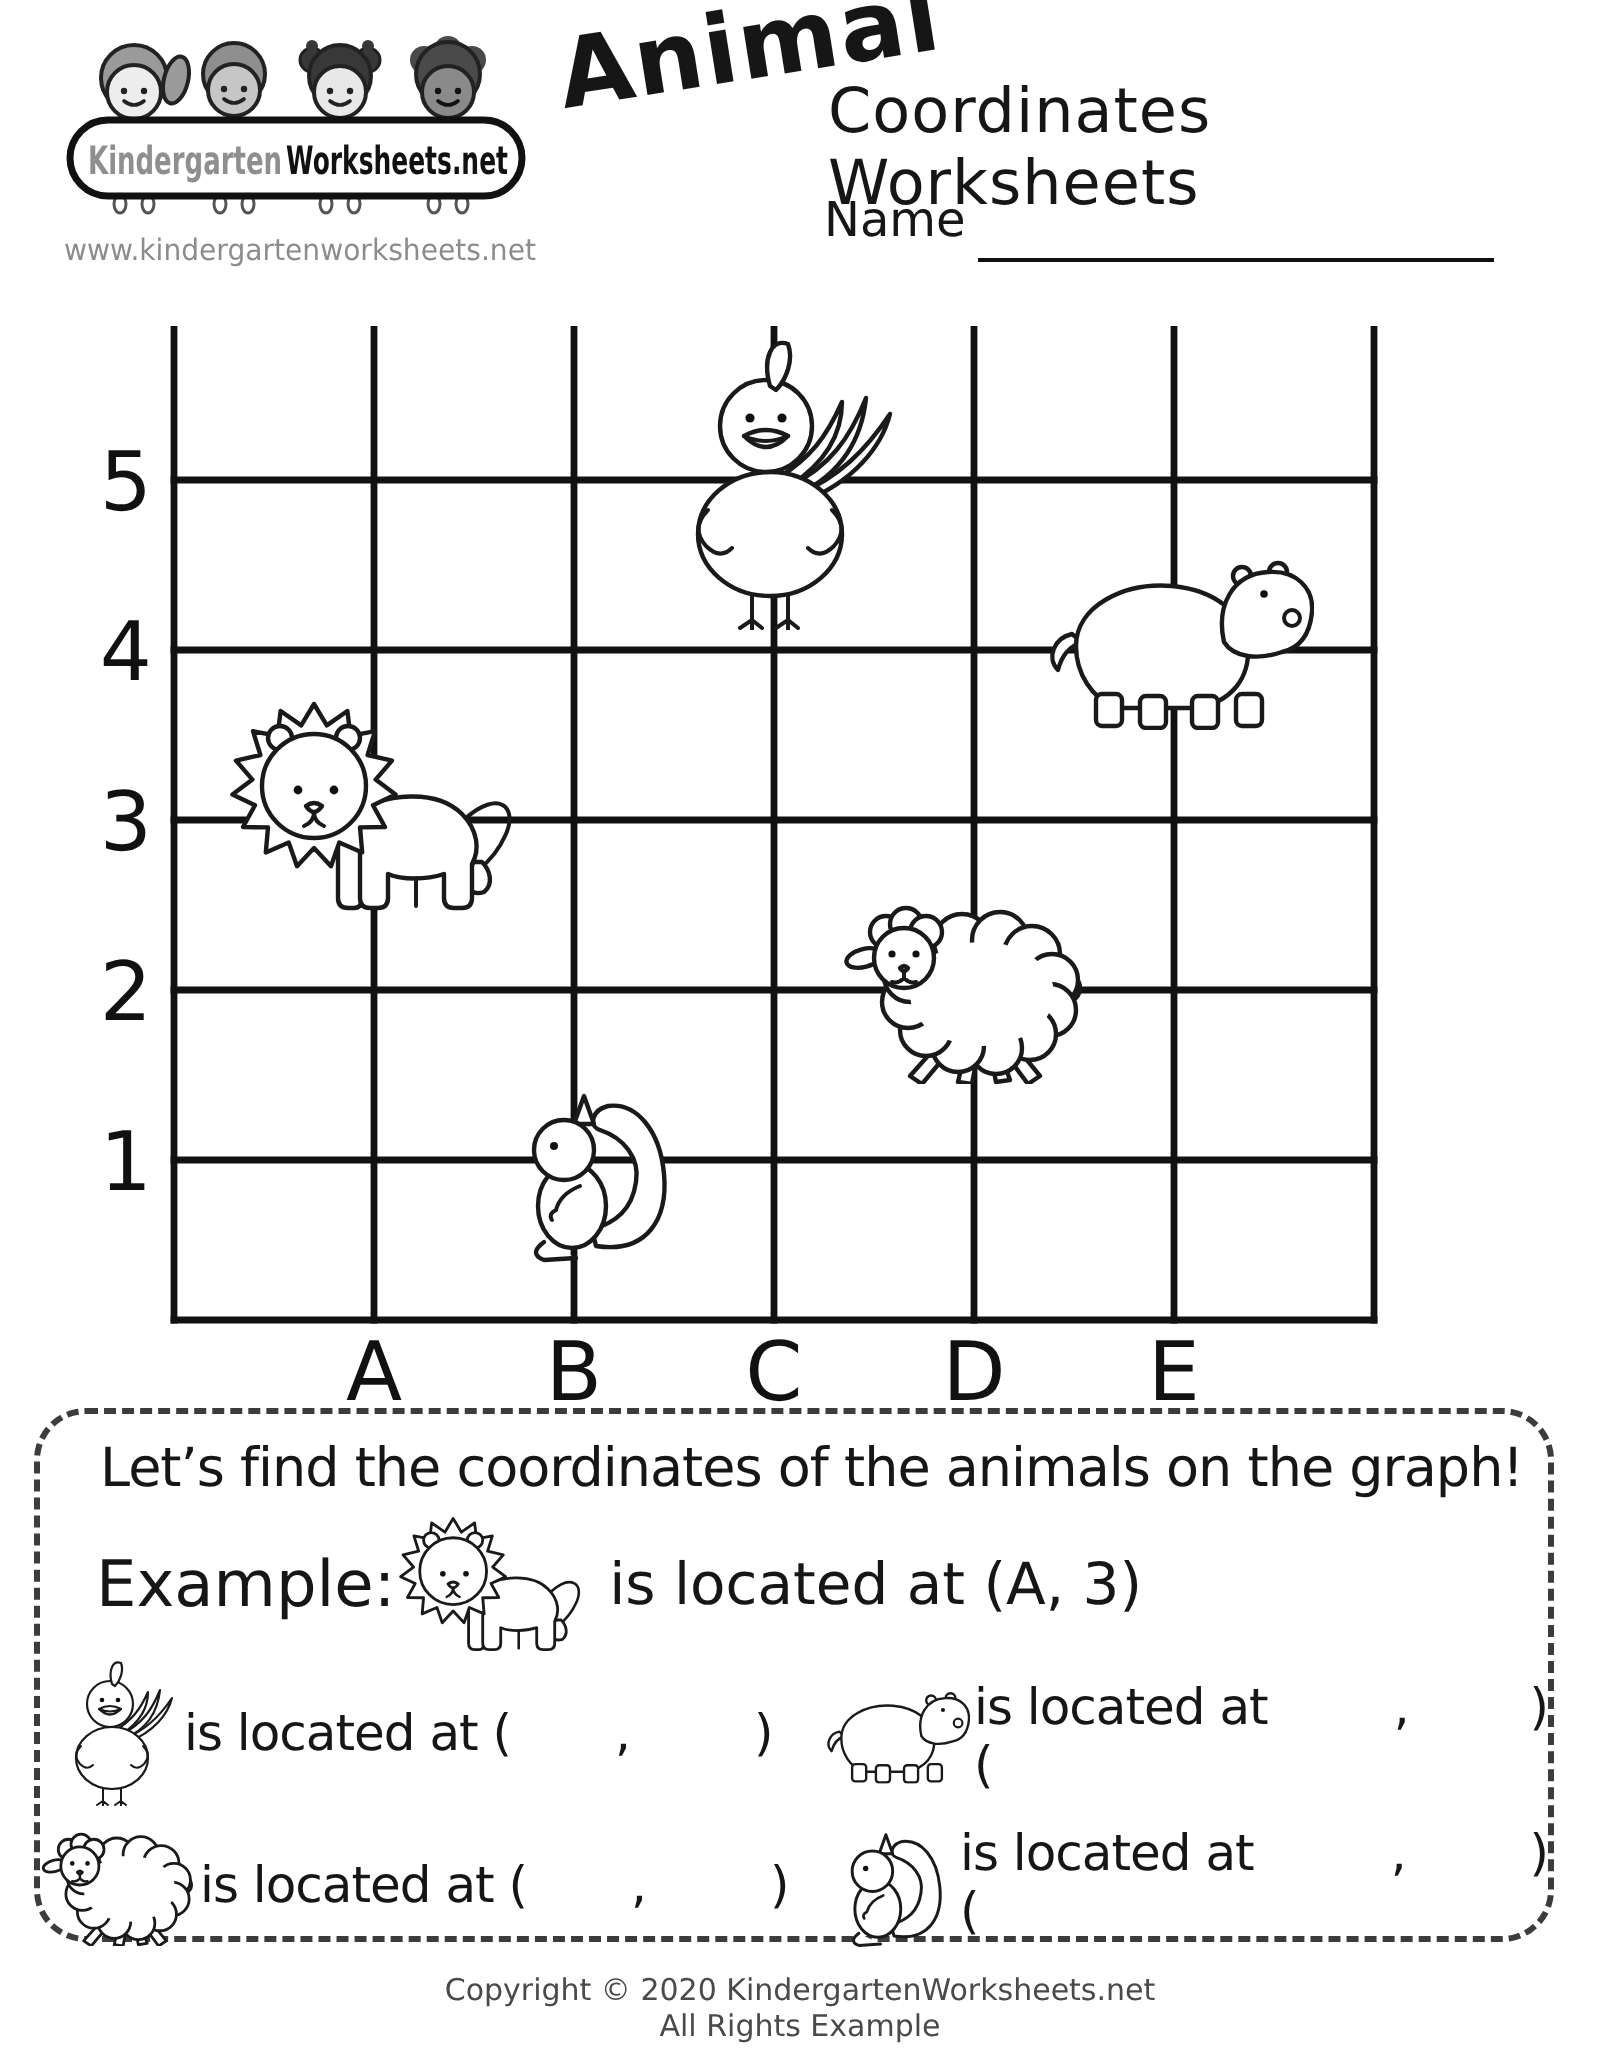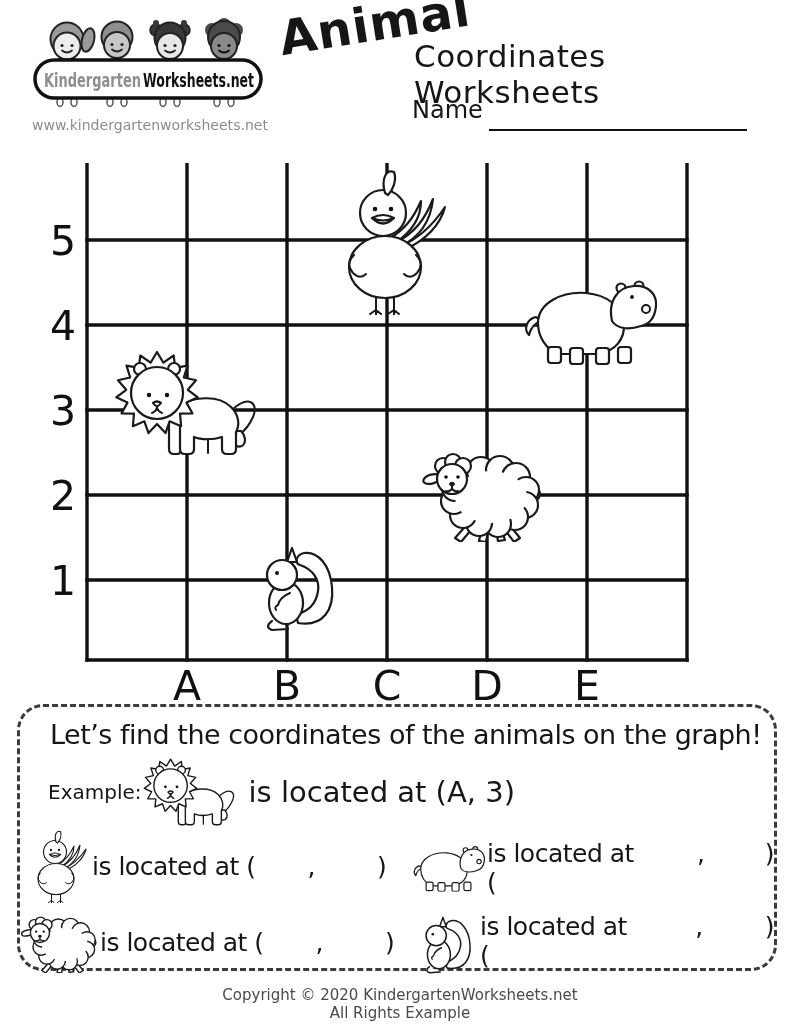--- a/index.html
+++ b/index.html
@@ -23,21 +23,21 @@
   .gridline{stroke:#111;stroke-width:3.4;}
   .gridlabel{font-family:"DejaVu Sans",sans-serif;font-size:41px;fill:#111;}
 
   
   #activity-box{
     position:absolute;left:17px;top:704px;width:760px;height:267px;
     border:3px dashed #3c3c3c;border-radius:26px;box-sizing:border-box;
   }
   #prompt-line{position:absolute;left:30px;top:12px;font-size:27px;letter-spacing:-0.5px;}
   #example-row{position:absolute;left:28px;top:46px;height:78px;display:flex;align-items:center;}
-  #example-label{font-size:20px;}
+  #example-label{font-size:32px;}
   #example-answer{font-size:29px;margin-left:10px;}
   .q-row{position:absolute;display:flex;align-items:center;}
   .q-text{display:inline-flex;align-items:baseline;font-size:25px;letter-spacing:-0.5px;}
   .blank{display:inline-block;height:1px;}
   .blank.col{width:52px;}
   .blank.row{width:62px;}
   #q-chicken{left:8px;top:122px;}
   #q-hippo{left:392px;top:132px;}
   #q-sheep{left:0px;top:205px;}
   #q-squirrel{left:400px;top:200px;}

